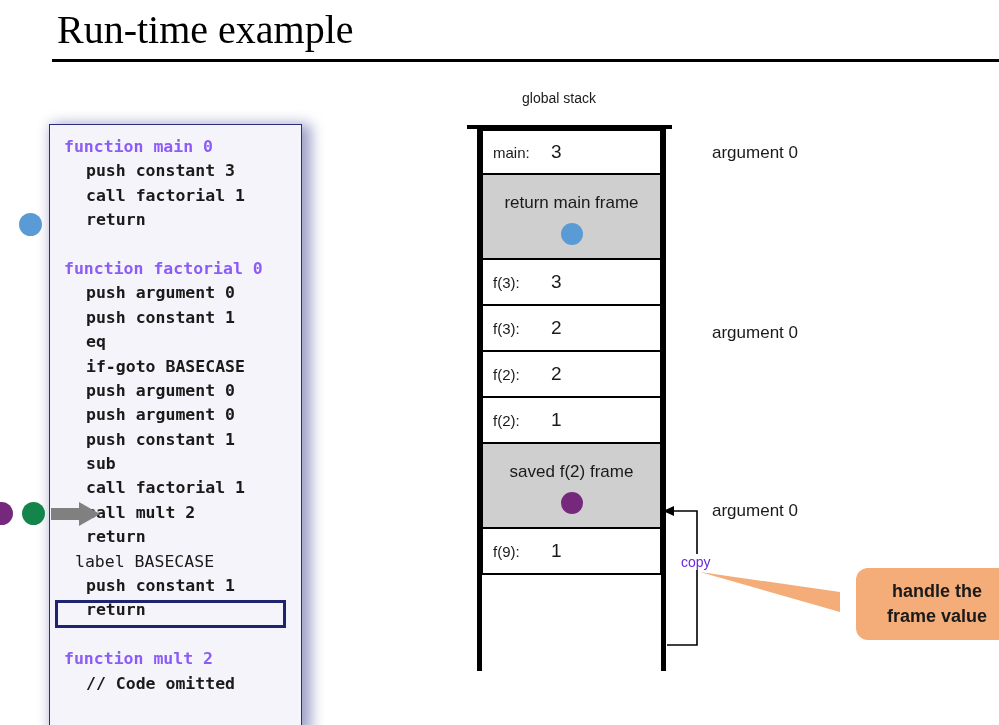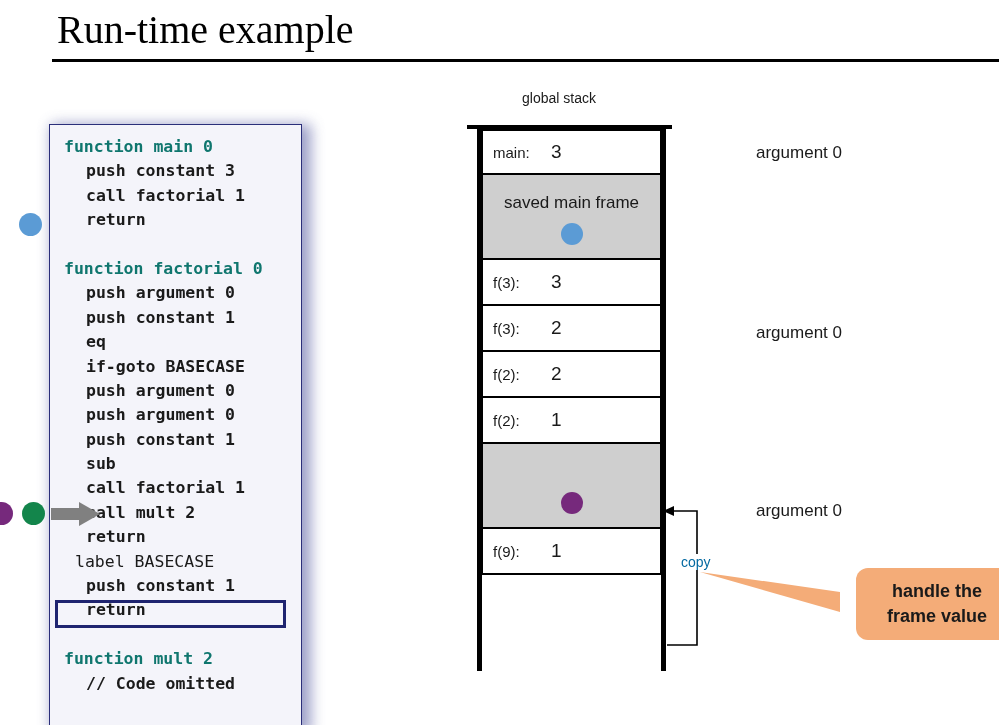--- a/index.html
+++ b/index.html
@@ -62,21 +62,21 @@
     position: absolute;
     left: 14px;
     top: 10px;
     font-family: "DejaVu Sans Mono", "Liberation Mono", monospace;
     font-size: 16.5px;
     line-height: 24.4px;
     color: #1a1a1a;
     white-space: pre;
   }
   .code-line { display: block; height: 24.4px; }
-  .kw { color: #0f766e; font-weight: bold; }
+  .kw { color: #8b5cf6; font-weight: bold; }
   .ind { padding-left: 22px; font-weight: bold; }
   .ind2 { padding-left: 11px; }
 
   
   #return-highlight {
     position: absolute;
     left: 55px;
     top: 600px;
     width: 231px;
     height: 28px;
@@ -192,40 +192,39 @@
     height: 22px;
     border-radius: 50%;
   }
 
   
   .arg-label {
     position: absolute;
     font-size: 17px;
     color: #1a1a1a;
     white-space: nowrap;
-    margin-left: 44px;
   }
   #arg-label-0 { left: 712px; top: 143px; }
   #arg-label-1 { left: 712px; top: 323px; }
   #arg-label-2 { left: 712px; top: 501px; }
 
   
   #copy-arrow {
     position: absolute;
     left: 655px;
     top: 495px;
     width: 60px;
     height: 165px;
   }
   #copy-text {
     position: absolute;
     left: 679px;
     top: 554px;
     font-size: 14px;
-    color: #0369a1;
+    color: #6d28d9;
     background: #ffffff;
     padding: 0 2px;
     white-space: nowrap;
   }
 
   
   #callout-tail {
     position: absolute;
     left: 700px;
     top: 558px;
@@ -276,40 +275,41 @@
 <div id="stack-title">global stack</div>
 <div id="stack-top-cap"></div>
 <div id="stack-rail-left"></div>
 <div id="stack-rail-right"></div>
 <div id="stack-cells">
     <div class="stack-cell cell-value">
       <div class="cell-label">main:</div>
       <div class="cell-num">3</div>
     </div>
     <div class="stack-cell cell-frame">
-      <div class="frame-text">saved main frame</div>
+      <div class="frame-text">return main frame</div>
       <div class="frame-dot" style="background: rgb(91, 155, 213);"></div>
     </div>
     <div class="stack-cell cell-value">
       <div class="cell-label">f(3):</div>
       <div class="cell-num">3</div>
     </div>
     <div class="stack-cell cell-value">
       <div class="cell-label">f(3):</div>
       <div class="cell-num">2</div>
     </div>
     <div class="stack-cell cell-value">
       <div class="cell-label">f(2):</div>
       <div class="cell-num">2</div>
     </div>
     <div class="stack-cell cell-value">
       <div class="cell-label">f(2):</div>
       <div class="cell-num">1</div>
     </div>
     <div class="stack-cell cell-frame">
+      <div class="frame-text">saved f(2) frame</div>
       <div class="frame-dot" style="background: rgb(118, 41, 124);"></div>
     </div>
     <div class="stack-cell cell-value">
       <div class="cell-label">f(9):</div>
       <div class="cell-num">1</div>
     </div>
   </div>
 
 <div class="arg-label" id="arg-label-0">argument 0</div>
 <div class="arg-label" id="arg-label-1">argument 0</div>

